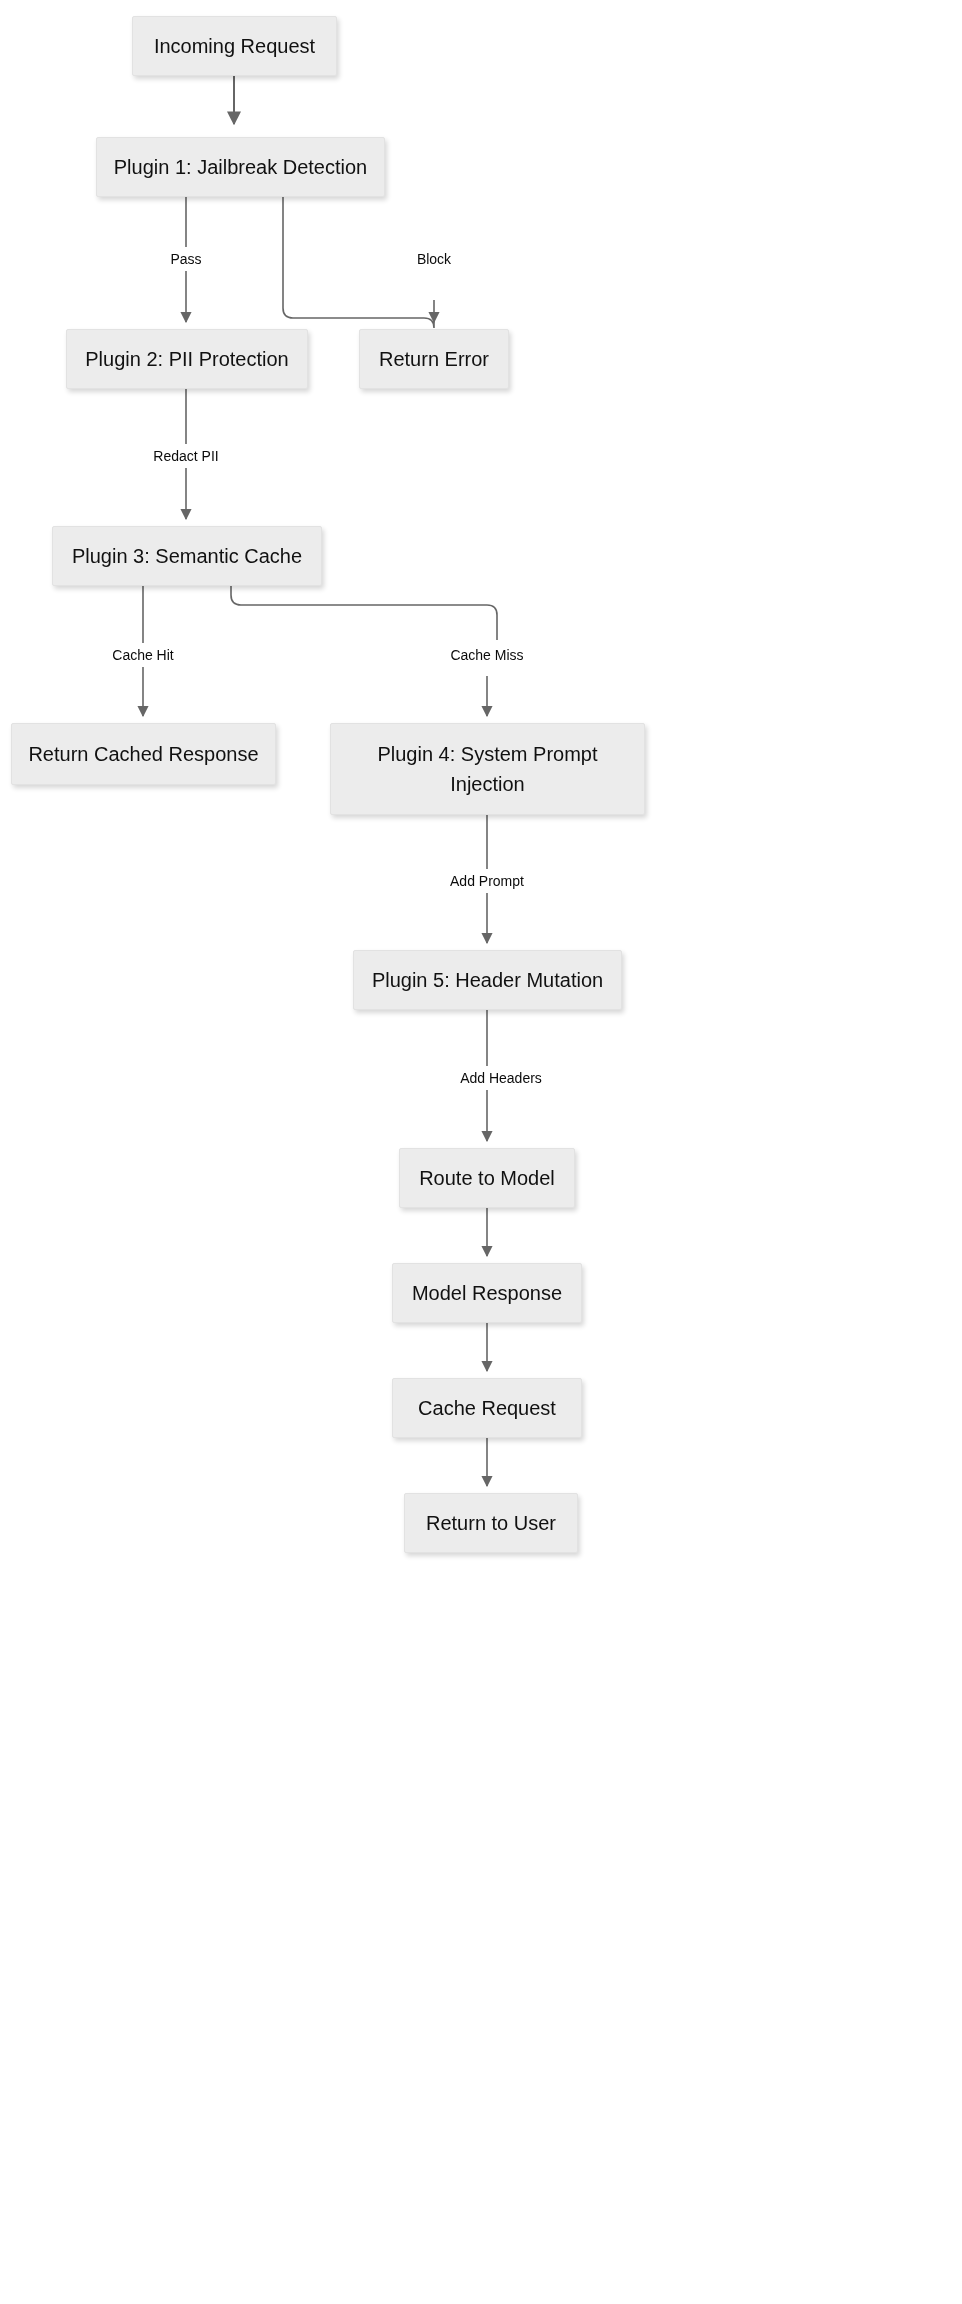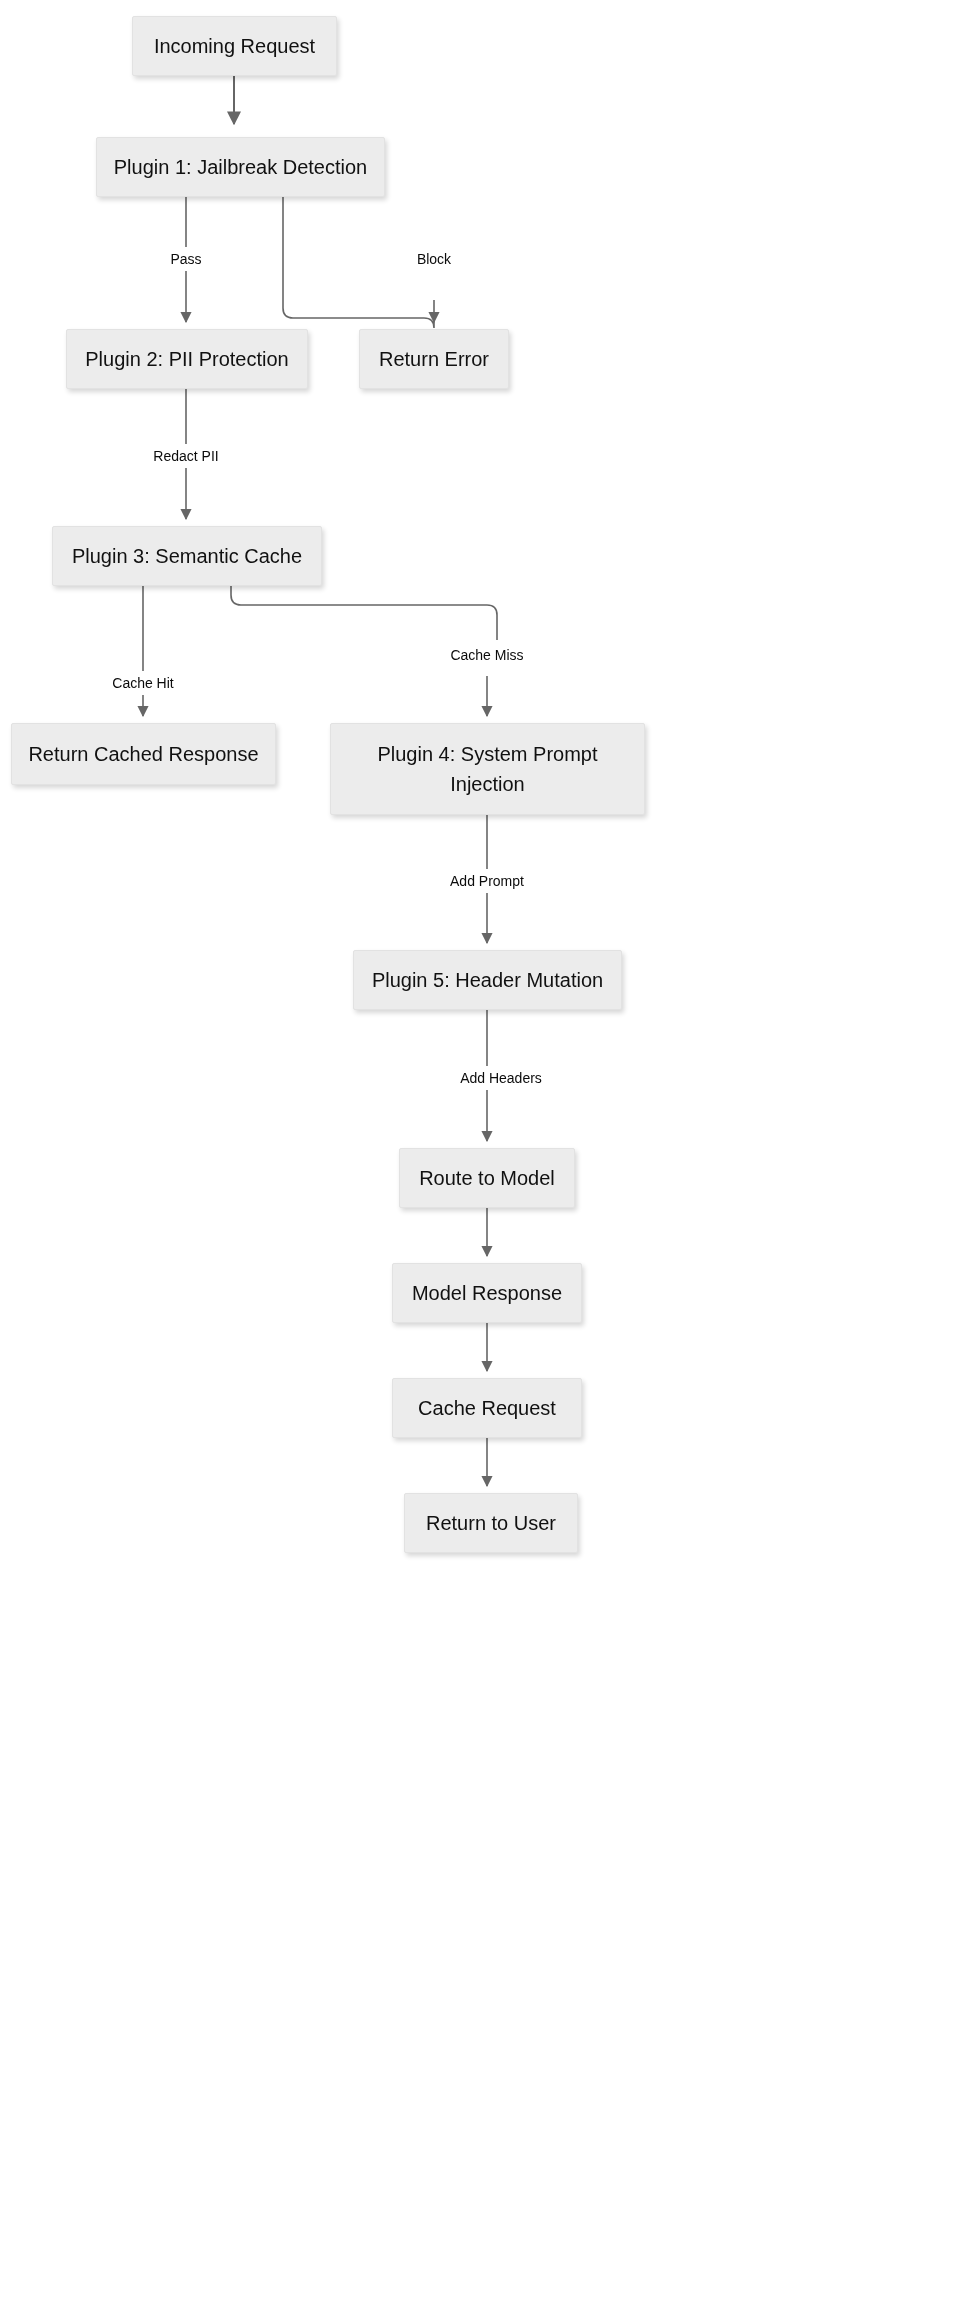--- a/index.html
+++ b/index.html
@@ -139,21 +139,21 @@
   <div class="node" style="left:404px; top:1493px; width:174px; height:60px;">
     <span>Return to User</span>
   </div>
 
   <div class="edge-label" style="left:186px; top:259px;">Pass</div>
 
   <div class="edge-label" style="left:434px; top:259px;">Block</div>
 
   <div class="edge-label" style="left:186px; top:456px;">Redact PII</div>
 
-  <div class="edge-label" style="left:143px; top:655px;margin-top:28px;">Cache Hit</div>
+  <div class="edge-label" style="left:143px; top:655px;">Cache Hit</div>
 
   <div class="edge-label" style="left:487px; top:655px;">Cache Miss</div>
 
   <div class="edge-label" style="left:487px; top:881px;">Add Prompt</div>
 
   <div class="edge-label" style="left:487px; top:1078px;margin-left:14px;">Add Headers</div>
 
 </div>
 
 </body></html>

